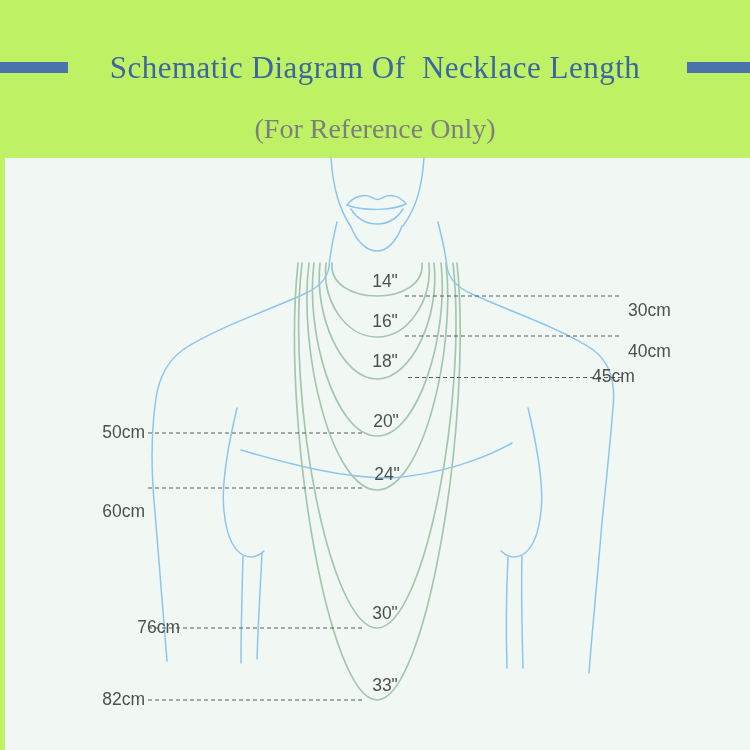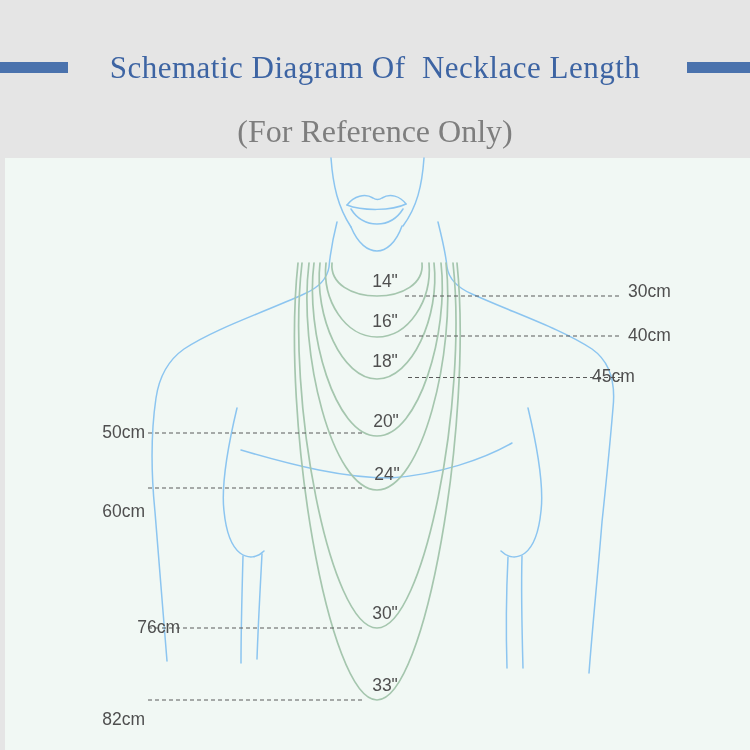--- a/index.html
+++ b/index.html
@@ -1,31 +1,31 @@
 <!DOCTYPE html>
 <html style="--title-text: #3d64a3; --title-bar: #4a72ad; --subtitle-text: #7e7e7e; --panel-bg: #f1f8f4; --body-outline: #8cc5f0; --necklace-line: #a5c6ae; --label-text: #4f4f4f; --dash-line: #5a5a5a;"><head>
 <meta charset="utf-8">
 <style>
   :root{
     --title-text:#3d64a3; --title-bar:#4a72ad; --subtitle-text:#7e7e7e;
     --panel-bg:#f1f8f4; --body-outline:#8cc5f0; --necklace-line:#a5c6ae;
     --label-text:#4f4f4f; --dash-line:#5a5a5a;
   }
   html,body{margin:0;padding:0;}
-  .page{position:relative;width:750px;height:750px;background:#e5e5e5;overflow:hidden;
+  .page{position:relative;width:750px;height:750px;background:#bef264;overflow:hidden;
         font-family:"Liberation Sans",sans-serif;}
   .header{position:absolute;left:0;top:46px;width:750px;height:44px;
           display:flex;align-items:center;justify-content:center;}
   .title{white-space:pre;font-family:"Liberation Serif",serif;font-size:31px;
          color:var(--title-text);letter-spacing:0.5px;font-weight:500;}
   .bar{position:absolute;top:62px;height:11px;background:var(--title-bar);}
   .bar.left{left:0;width:68px;}
   .bar.right{right:0;width:63px;}
   .subtitle{position:absolute;left:0;top:113px;width:750px;text-align:center;
-            font-family:"Liberation Serif",serif;font-size:32px;color:var(--subtitle-text);}
+            font-family:"Liberation Serif",serif;font-size:28px;color:var(--subtitle-text);}
   .panel{position:absolute;left:5px;top:158px;right:0;bottom:0;background:var(--panel-bg);}
   svg.diagram{position:absolute;left:0;top:0;width:750px;height:750px;}
   .body-line{fill:none;stroke:var(--body-outline);stroke-width:1.5;stroke-linecap:round;}
   .neck-line{fill:none;stroke:var(--necklace-line);stroke-width:1.7;stroke-linecap:round;}
   .dash{fill:none;stroke:var(--dash-line);stroke-width:1.2;stroke-dasharray:4 3;}
   .lbl{position:absolute;font-size:17.5px;color:var(--label-text);line-height:1;}
   .lbl.center{transform:translate(-50%,-50%);}
   .lbl.rside{transform:translateY(-50%);}
   .lbl.lside{transform:translateY(-50%);text-align:left;}
 </style>
@@ -85,22 +85,22 @@
   </svg>
 
   <div class="lbl center" style="left:385px;top:282px">14"</div>
   <div class="lbl center" style="left:385px;top:322px">16"</div>
   <div class="lbl center" style="left:385px;top:362px">18"</div>
   <div class="lbl center" style="left:386px;top:422px">20"</div>
   <div class="lbl center" style="left:387px;top:475px">24"</div>
   <div class="lbl center" style="left:385px;top:614px">30"</div>
   <div class="lbl center" style="left:385px;top:686px">33"</div>
 
-  <div class="lbl rside" style="left:628px;top:292px">30cm</div>
-  <div class="lbl rside" style="left:628px;top:336px">40cm</div>
+  <div class="lbl rside" style="left:628px;top:311px">30cm</div>
+  <div class="lbl rside" style="left:628px;top:352px">40cm</div>
   <div class="lbl rside" style="left:592px;top:377px">45cm</div>
 
   <div class="lbl lside" style="right:605px;top:433px">50cm</div>
   <div class="lbl lside" style="right:605px;top:512px">60cm</div>
   <div class="lbl lside" style="right:570px;top:628px">76cm</div>
-  <div class="lbl lside" style="right:605px;top:720px">82cm</div>
+  <div class="lbl lside" style="right:605px;top:700px">82cm</div>
 
 </div>
 
 </body></html>

